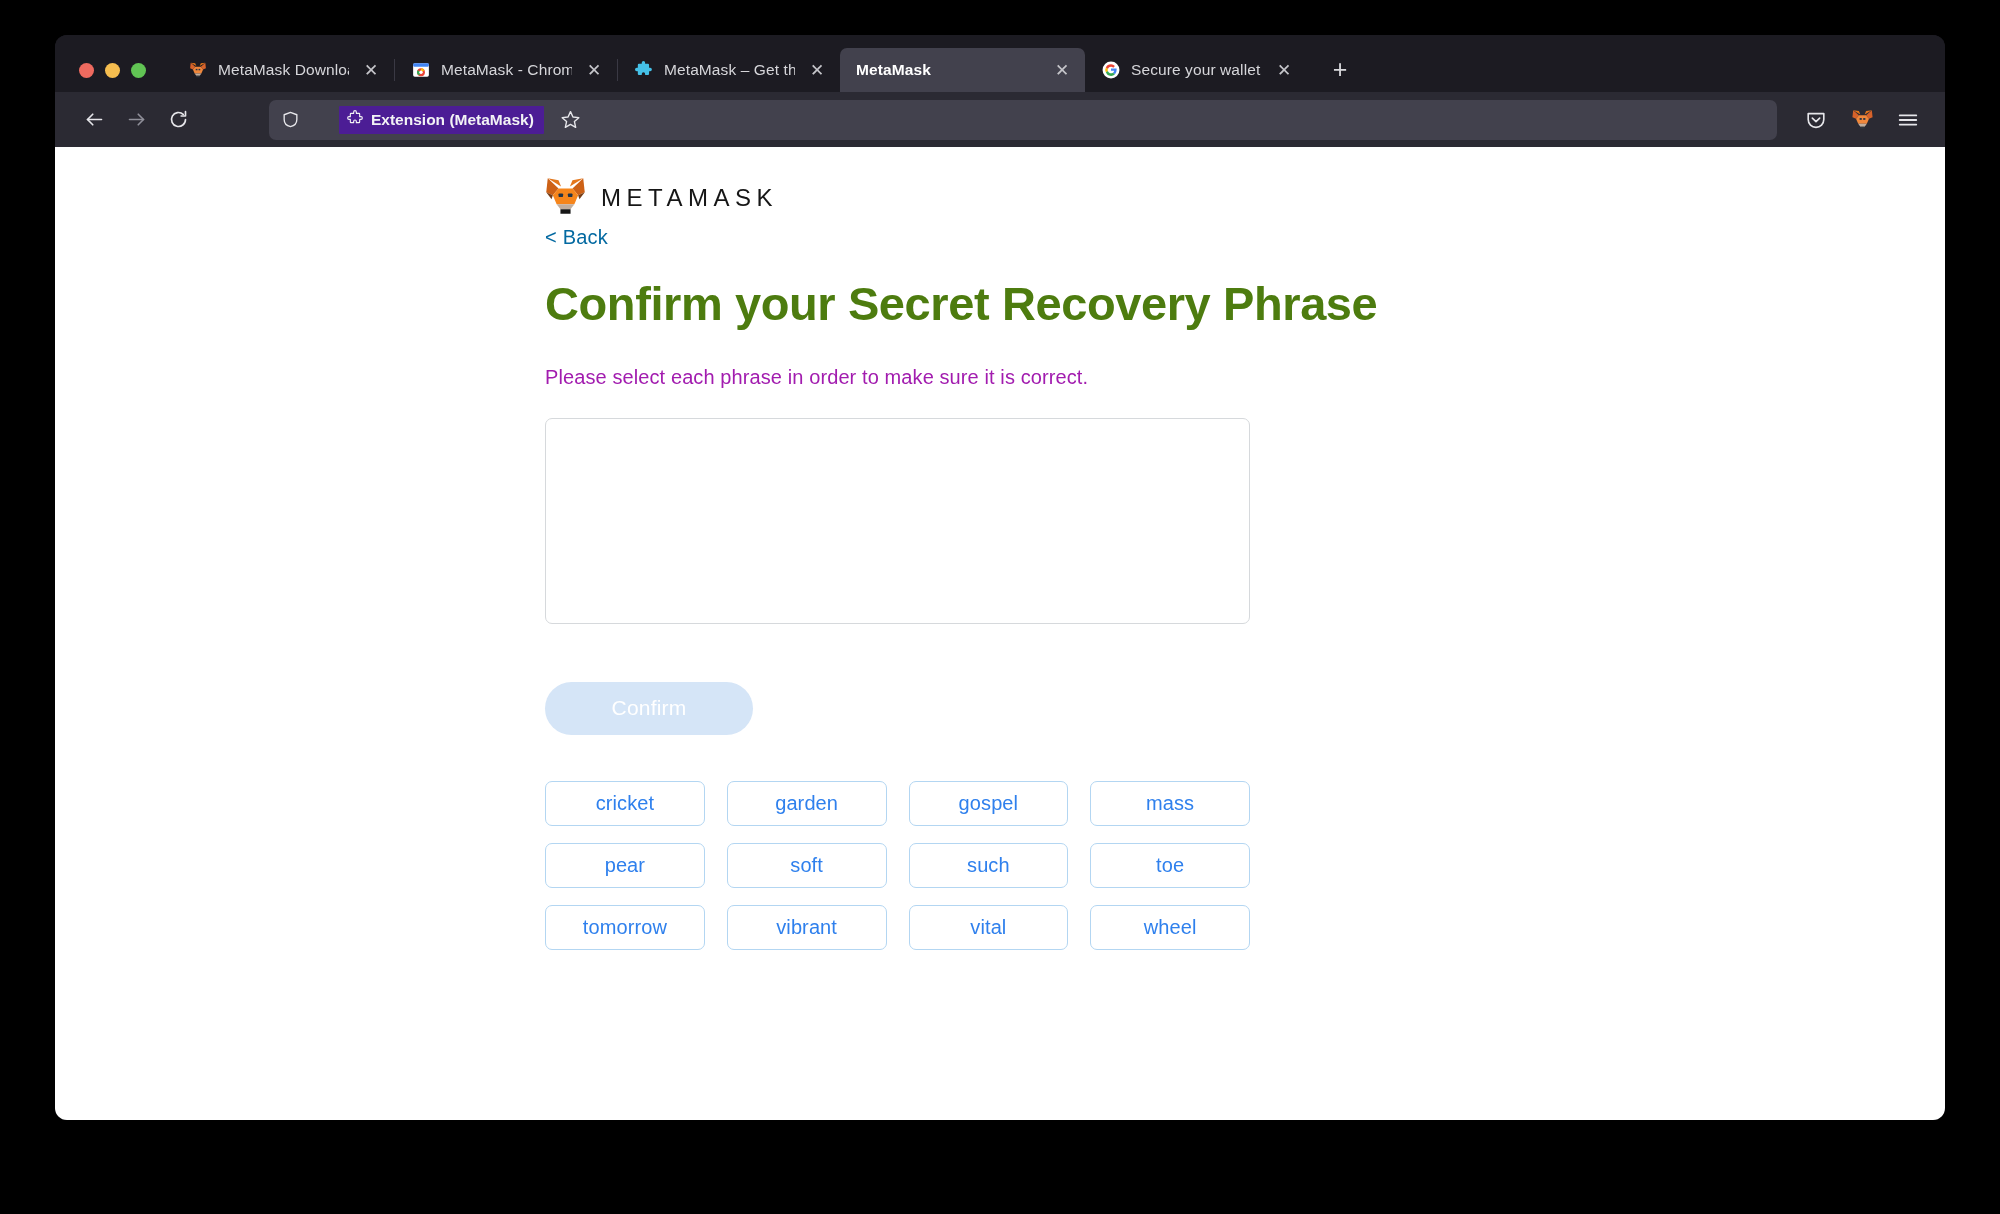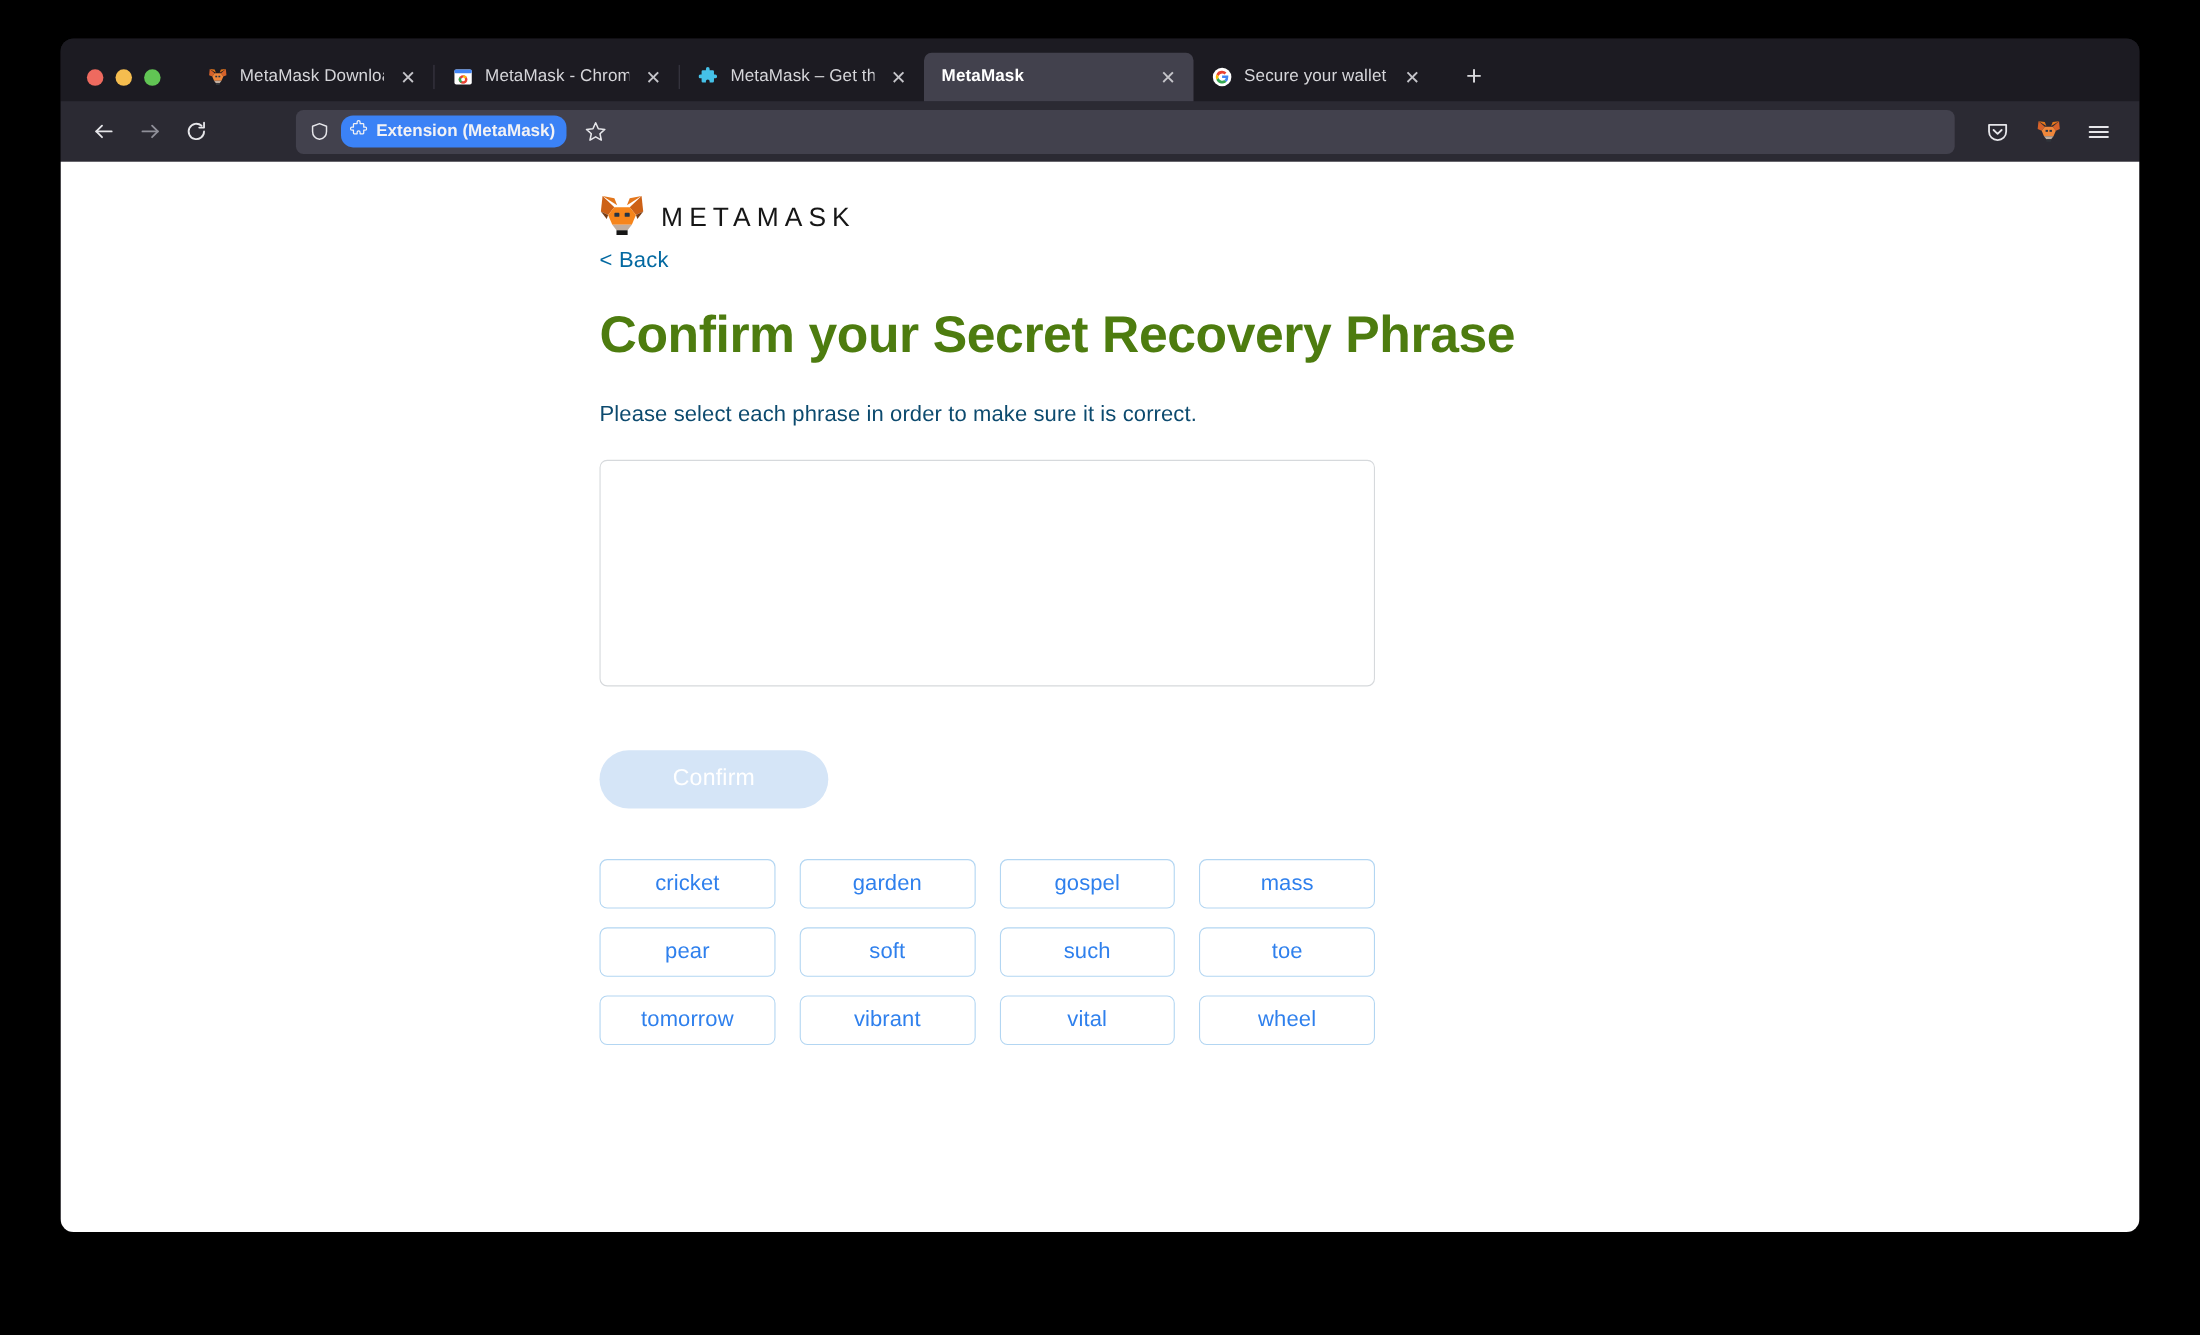--- a/index.html
+++ b/index.html
@@ -142,24 +142,25 @@
     align-items: center;
     padding: 0 12px 0 12px;
     gap: 10px;
     min-width: 0;
   }
   #shield-icon { flex: 0 0 auto; display: flex; align-items: center; }
   #extension-badge {
     display: flex;
     align-items: center;
     gap: 8px;
-    background: #3b82f6;
-    border-radius: 11px;
+    background: #4c1d95;
+    border-radius: 1px;
     padding: 4px 10px 4px 8px;
     flex: 0 0 auto;
+    margin-left: 29px;
   }
   #extension-badge-label {
     font-size: 15.5px;
     color: #f2f2f5;
     white-space: nowrap;
     font-weight: 600;
   }
   #url-text {
     font-size: 15.5px;
     color: #f5f5f7;
@@ -218,21 +219,21 @@
     margin-top: 29px;
     font-size: 47px;
     font-weight: 700;
     color: #4d7c0f;
     letter-spacing: -0.4px;
     line-height: 1.1;
   }
   #page-subtitle {
     margin-top: 36px;
     font-size: 20px;
-    color: #0c4a6e;
+    color: #a21caf;
     letter-spacing: .1px;
   }
 
   #drop-zone {
     margin-top: 29px;
     width: 705px;
     height: 206px;
     border: 1px solid #d6d9dc;
     border-radius: 7px;
     background: #ffffff;

